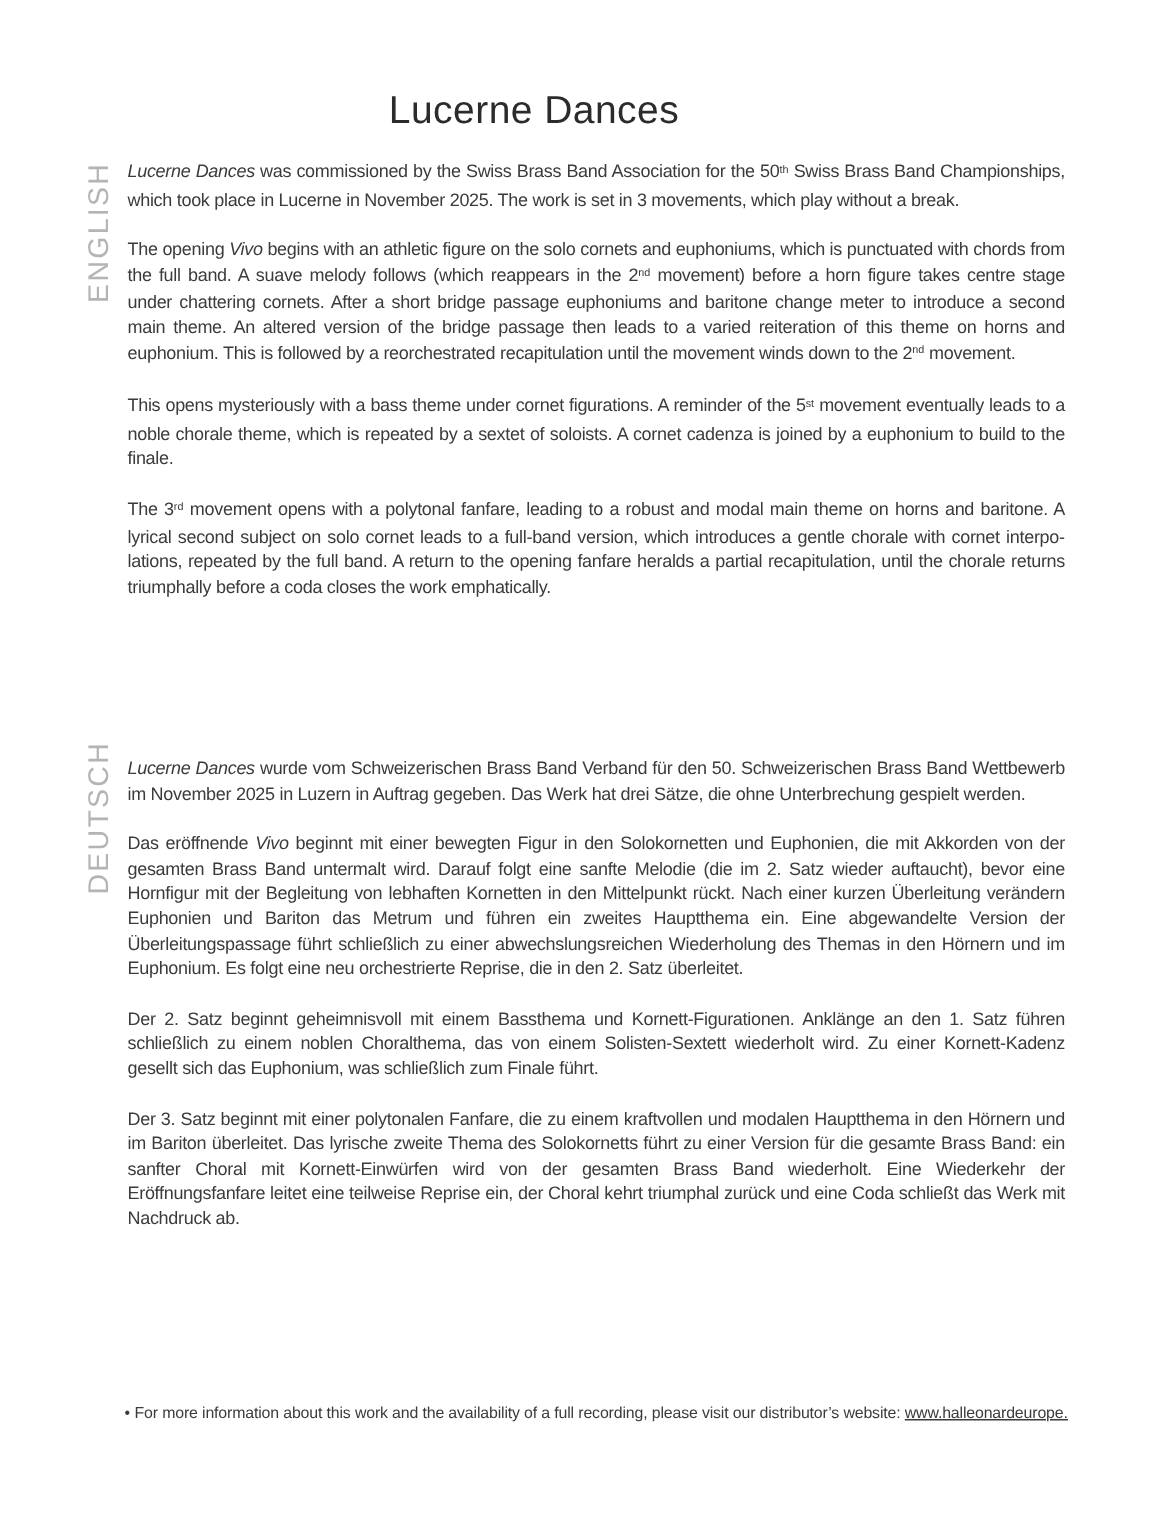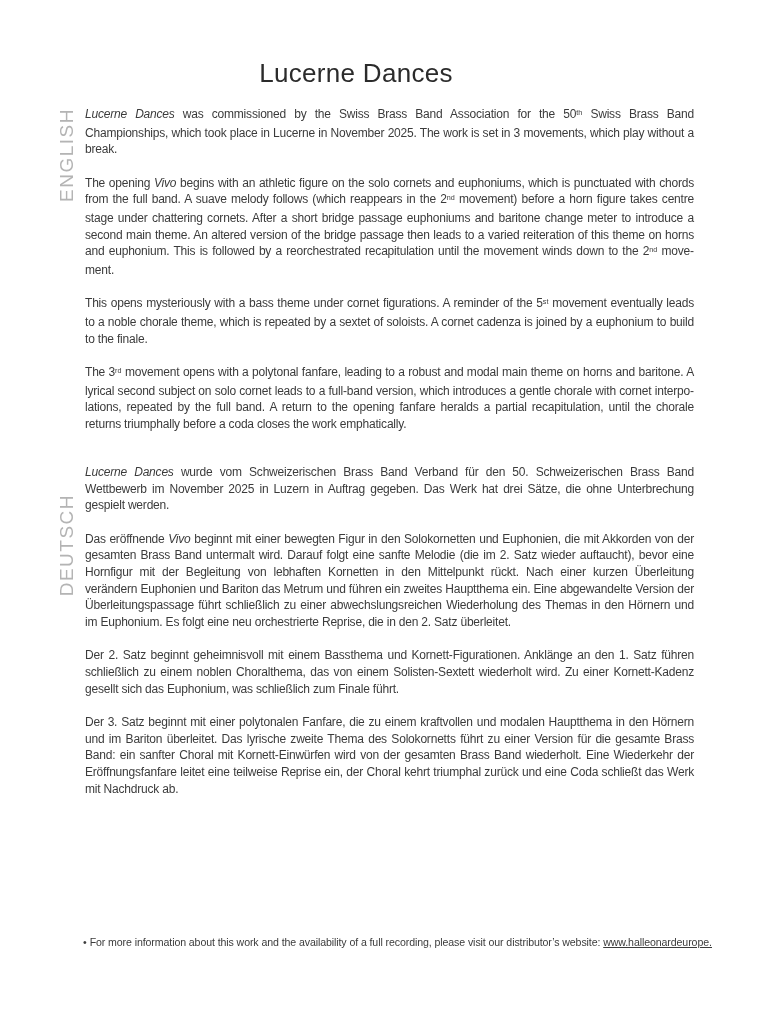--- a/index.html
+++ b/index.html
@@ -39,23 +39,23 @@
     white-space: nowrap;
   }
   #vlabel-english { top: 108px; }
   #vlabel-german  { top: 494px; }
   .section {
     position: absolute;
     left: 85px;
     width: 625px;
   }
   #section-english { top: 106px; }
-  #section-german  { top: 464px; }
+  #section-german  { top: 504px; }
   .para {
-    margin: 0 16px 17px 0;
+    margin: 0 0 17px 0;
     font-size: 12px;
     letter-spacing: -0.2px;
     line-height: 16.6px;
     text-align: justify;
     color: #3b3b3b;
   }
   .para:last-child { margin-bottom: 0; }
   .seg-italic { font-style: italic; }
   .seg-sup {
     font-size: 0.6em;

